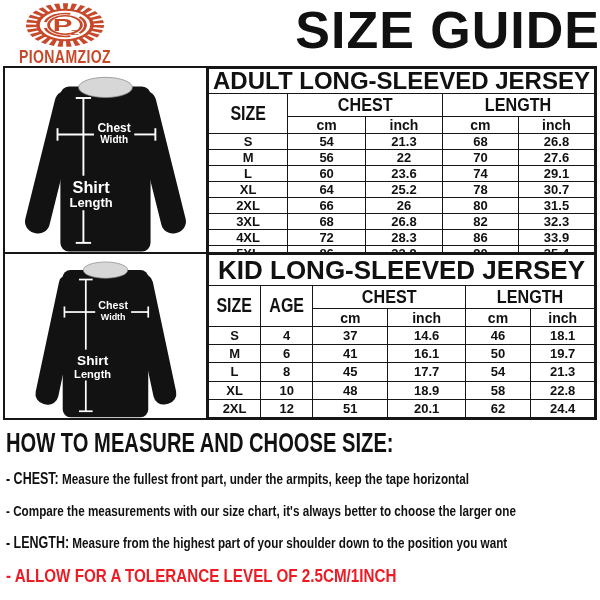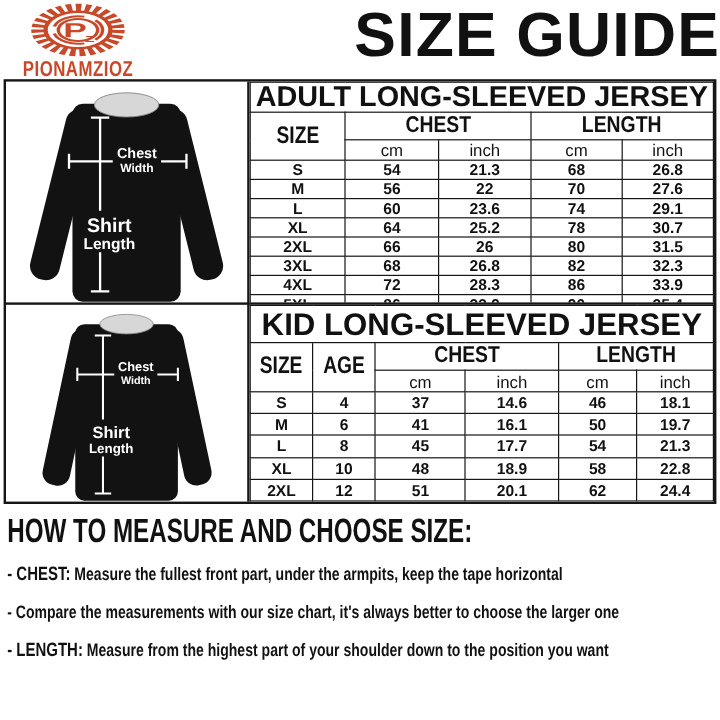--- a/index.html
+++ b/index.html
@@ -27,21 +27,21 @@
   .table-panel{box-sizing:border-box;overflow:hidden;}
 
   table{width:100%;height:100%;border-collapse:collapse;table-layout:fixed;}
   th,td{border:1px solid #161616;text-align:center;vertical-align:middle;padding:0;}
   .title-row th{border:1px solid #161616;height:23px;}
   .tbl-title{font-size:24px;font-weight:bold;transform:scaleX(.74);transform-origin:center;line-height:1;}
   .kid-title{font-size:26px;}
   .group-row th{height:17px;font-size:19px;font-weight:bold;}
   .group-row .cond{transform:scaleX(.85);transform-origin:center;line-height:1;}
   .size-h .cond,.age-h .cond{font-size:20px;transform:scaleX(.8);}
-  .unit-row th{height:15px;font-size:14px;font-weight:normal;}
+  .unit-row th{height:15px;font-size:14px;font-weight:bold;}
   tbody td{font-size:13px;font-weight:bold;}
   .kid-tbl .title-row th{height:30px;}
   .kid-tbl .group-row th{height:18px;}
   .kid-tbl .unit-row th{height:17px;}
 
   
   .howto{position:absolute;left:6px;top:428px;width:592px;}
   .howto-heading{margin:0 0 12px 0;font-size:28px;font-weight:bold;line-height:1.05;
                  transform:scaleX(.72);transform-origin:left;white-space:nowrap;}
   .instr-line{margin:0 0 13px 0;font-size:15px;font-weight:bold;line-height:1.2;}
@@ -298,15 +298,18 @@
     <h2 class="howto-heading">HOW TO MEASURE AND CHOOSE SIZE:</h2>
     <div class="instr-line">
       <span class="instr-inner"><span class="instr-label">- CHEST:</span><span> Measure the fullest front part, under the armpits, keep the tape horizontal</span></span>
     </div>
     <div class="instr-line">
       <span class="instr-inner"><span>- Compare the measurements with our size chart, it's always better to choose the larger one</span></span>
     </div>
     <div class="instr-line">
       <span class="instr-inner"><span class="instr-label">- LENGTH:</span><span> Measure from the highest part of your shoulder down to the position you want</span></span>
     </div>
+    <div class="instr-line tolerance">
+      <span class="instr-inner">- ALLOW FOR A TOLERANCE LEVEL OF 2.5CM/1INCH</span>
+    </div>
   </div>
 
 </div>
 
 </body></html>

